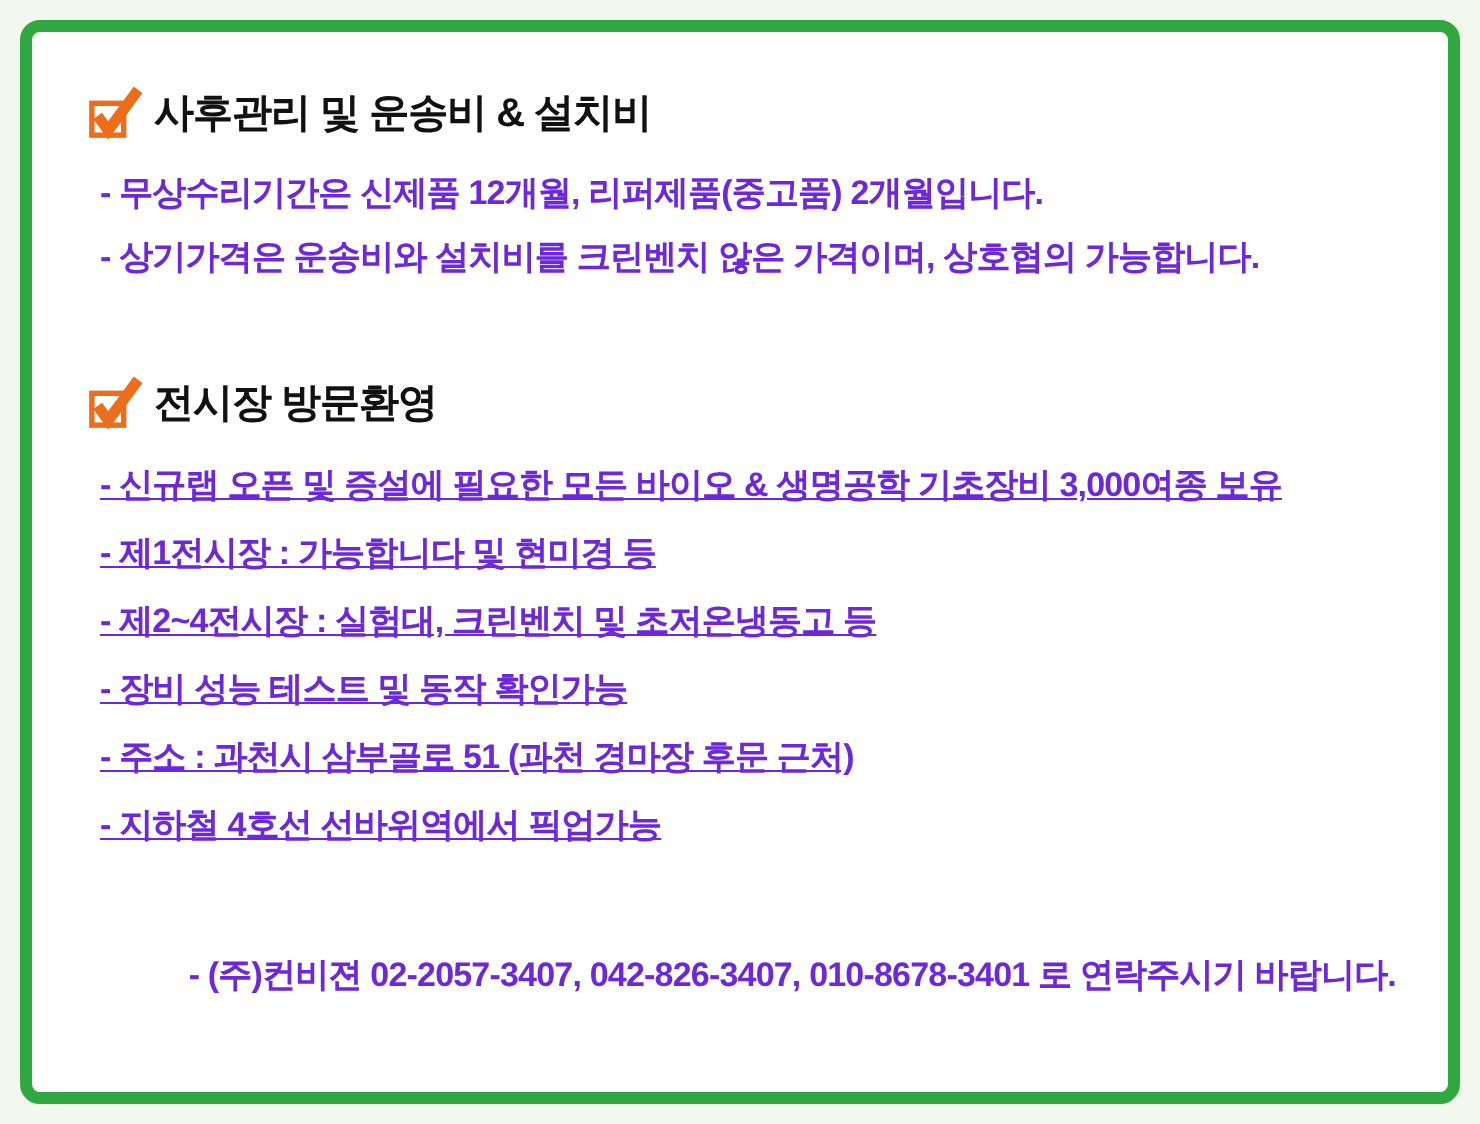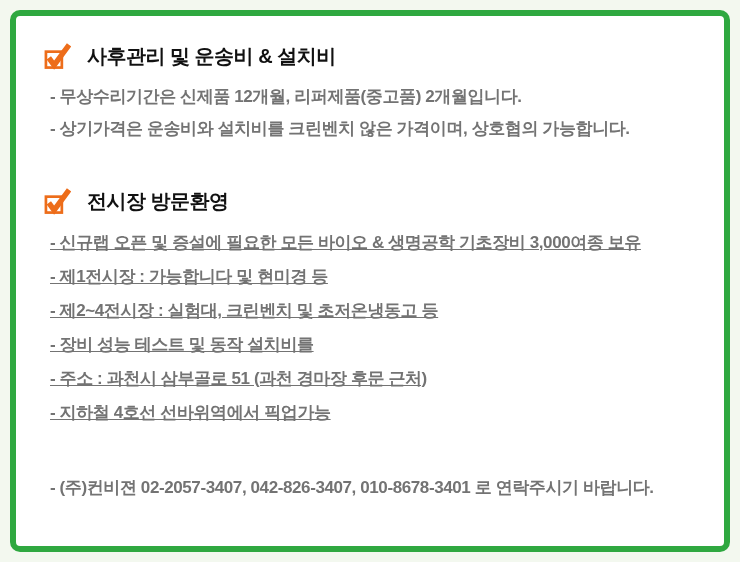--- a/index.html
+++ b/index.html
@@ -23,47 +23,47 @@
     border: 6px solid #2FA840;
     border-radius: 10px;
     padding: 26px 26px 0 28px;
     overflow: hidden;
   }
   .section { margin-bottom: 42px; }
   .section:last-child { margin-bottom: 0; }
   .title-row {
     display: flex;
     align-items: center;
-    gap: 16px;
+    gap: 6px;
     margin-bottom: 11px;
   }
   .check-icon {
     flex: 0 0 auto;
     width: 27px;
     height: 28px;
     display: block;
   }
   .section-title {
     font-size: 20px;
     font-weight: 800;
     color: #111111;
     letter-spacing: -0.5px;
     white-space: nowrap;
   }
   .items { padding-left: 6px; }
   .item {
     font-size: 17px;
     font-weight: 700;
-    color: #737373;
+    color: #6d28d9;
     line-height: 32px;
     letter-spacing: -0.4px;
     white-space: nowrap;
   }
   .section-2 .item { line-height: 34px; text-decoration: underline; }
-  .section-3 .items { margin-top: 16px; }
+  .section-3 .items { margin-top: 16px; text-align: right; }
 </style>
 </head>
 <body>
 
 <div class="card">
 
   <div class="section section-1">
     <div class="title-row">
       <svg class="check-icon" viewBox="0 0 28 28" aria-hidden="true">
         <rect x="2" y="9.5" width="16.5" height="16.5" fill="none" stroke="#ED6D1A" stroke-width="2.8"></rect>
@@ -82,21 +82,21 @@
       <svg class="check-icon" viewBox="0 0 28 28" aria-hidden="true">
         <rect x="2" y="9.5" width="16.5" height="16.5" fill="none" stroke="#ED6D1A" stroke-width="2.8"></rect>
         <path d="M5 16 L10.5 23.5 L26 2.5" fill="none" stroke="#ED6D1A" stroke-width="5.6"></path>
       </svg>
       <span class="section-title">전시장 방문환영</span>
     </div>
     <div class="items">
       <div class="item">- 신규랩 오픈 및 증설에 필요한 모든 바이오 &amp; 생명공학 기초장비 3,000여종 보유</div>
       <div class="item">- 제1전시장 : 가능합니다 및 현미경 등</div>
       <div class="item">- 제2~4전시장 : 실험대, 크린벤치 및 초저온냉동고 등</div>
-      <div class="item">- 장비 성능 테스트 및 동작 설치비를</div>
+      <div class="item">- 장비 성능 테스트 및 동작 확인가능</div>
       <div class="item">- 주소 : 과천시 삼부골로 51 (과천 경마장 후문 근처)</div>
       <div class="item">- 지하철 4호선 선바위역에서 픽업가능</div>
     </div>
   </div>
 
   <div class="section section-3">
     <div class="items">
       <div class="item">- (주)컨비젼 02-2057-3407, 042-826-3407, 010-8678-3401 로 연락주시기 바랍니다.</div>
     </div>
   </div>

